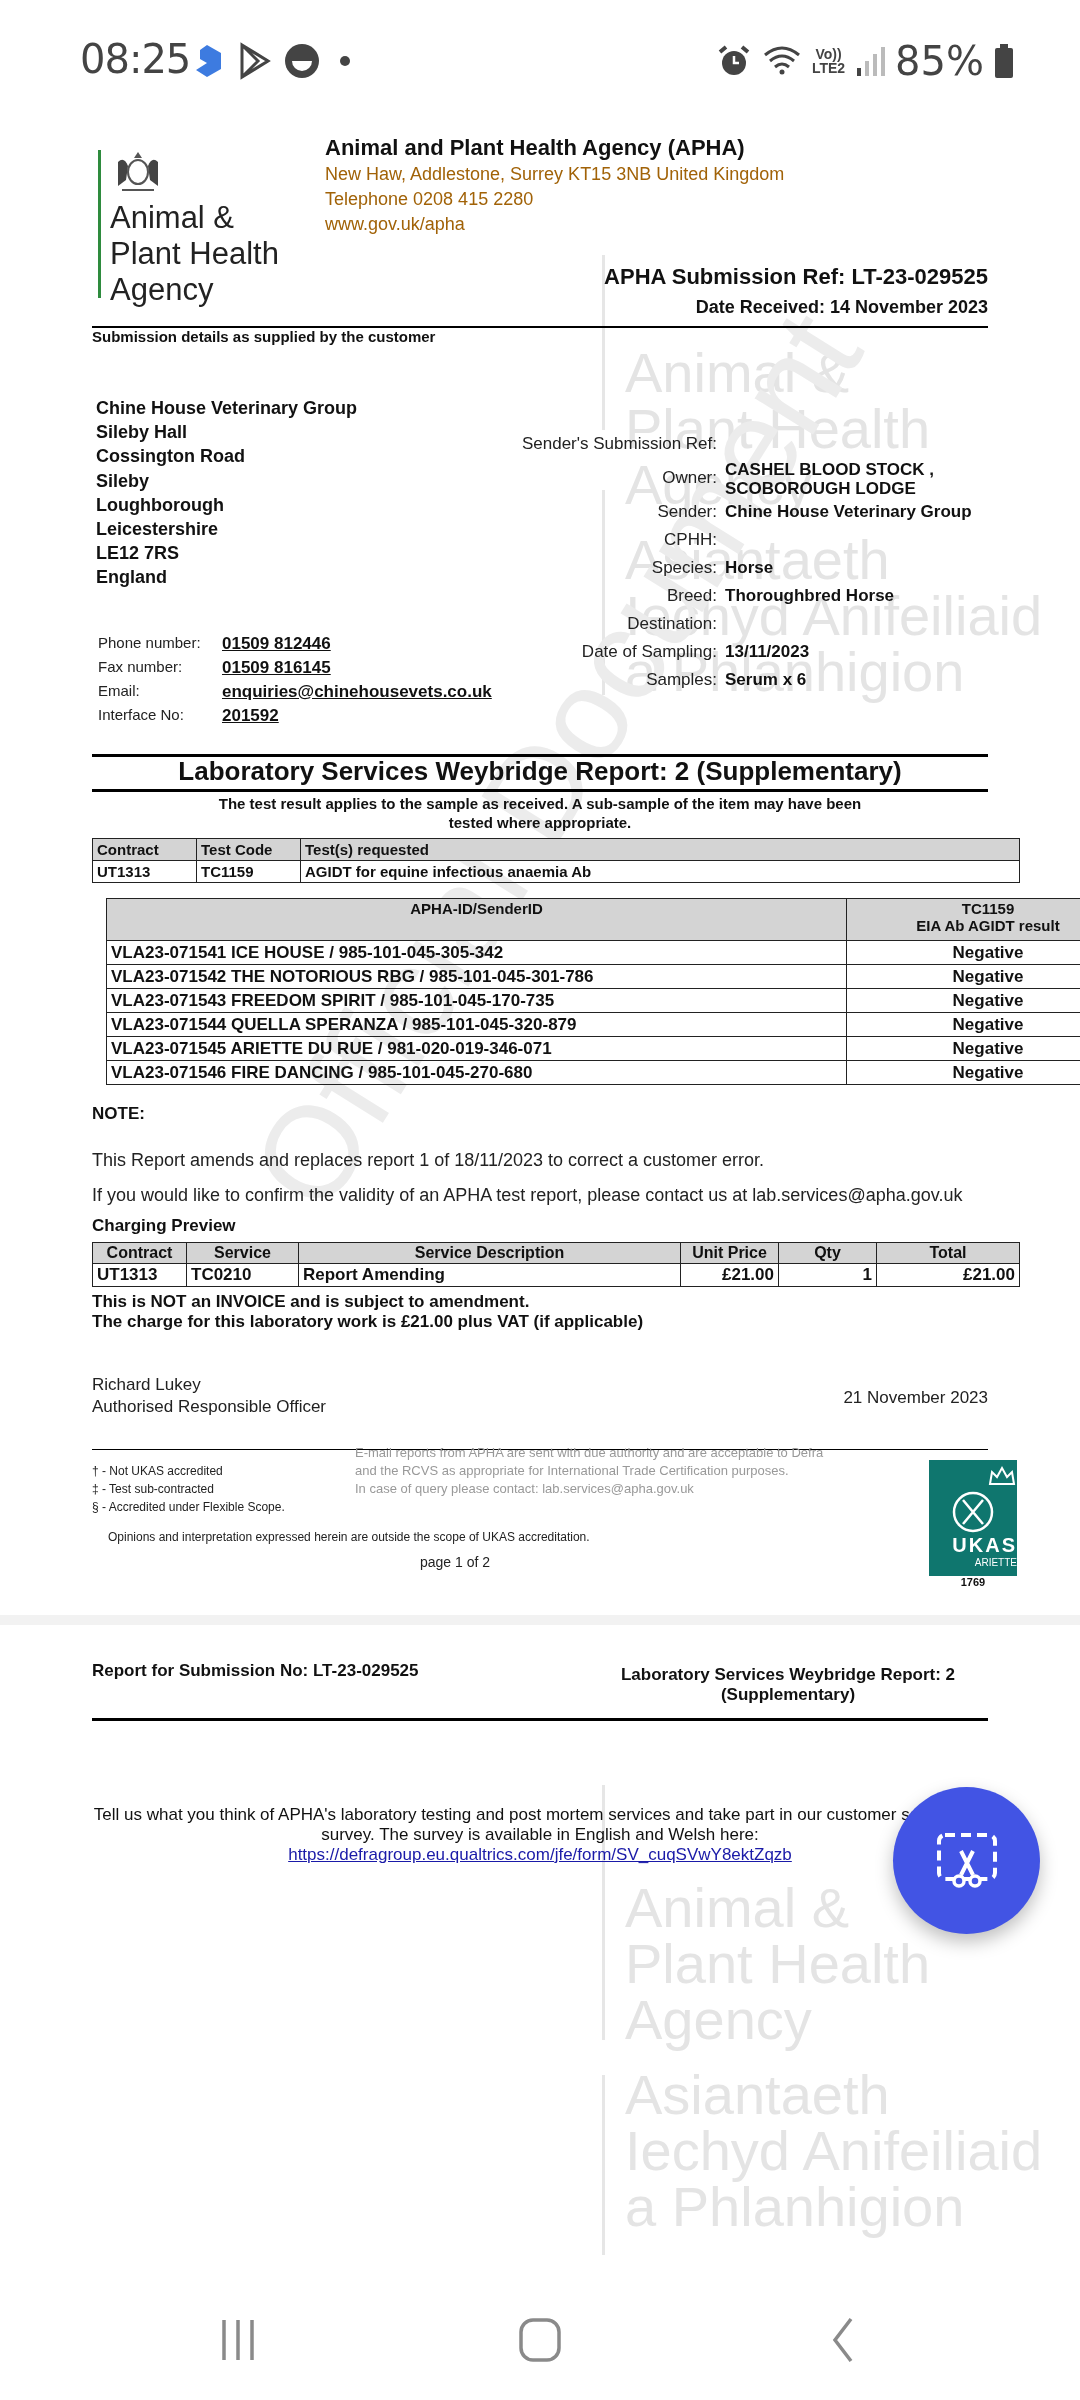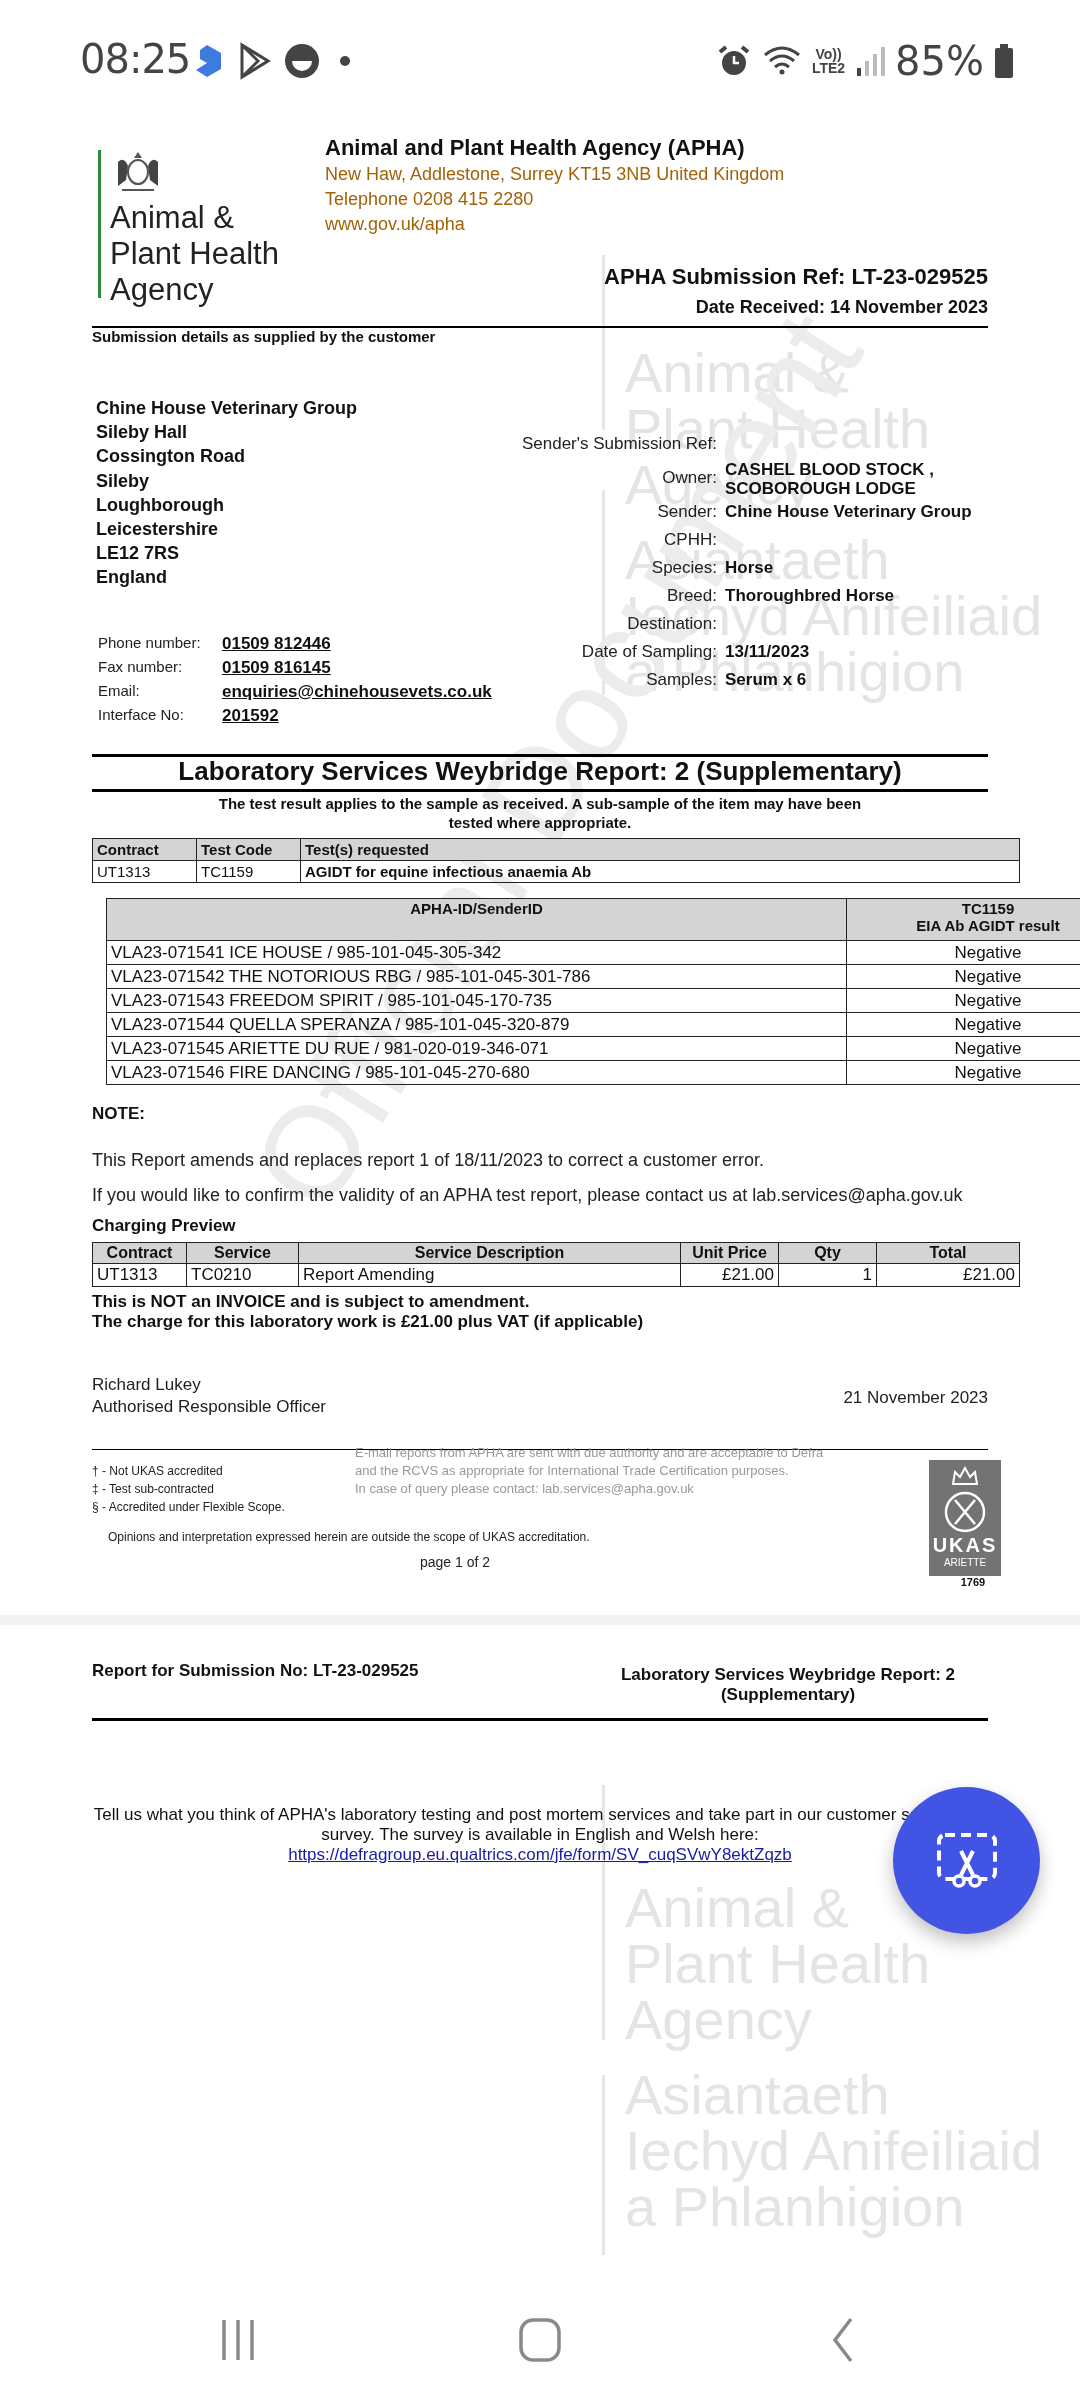--- a/index.html
+++ b/index.html
@@ -50,21 +50,21 @@
   .d-label { width: 205px; text-align: right; font-size: 17px; color: #222; padding-right: 8px; line-height: 28px; }
   .d-val { font-size: 17px; font-weight: bold; line-height: 28px; }
   .d-val.multi { line-height: 19px; padding-top: 2px; }
 
   
   .rule-thick { position: absolute; left: 92px; width: 896px; height: 3px; background: #000; }
   .report-title { position: absolute; left: 92px; top: 636px; width: 896px; text-align: center; font-size: 26px; font-weight: bold; }
   .applies { position: absolute; left: 92px; top: 674px; width: 896px; text-align: center; font-size: 15px; font-weight: bold; line-height: 19px; padding: 0 120px; }
 
   table { border-collapse: collapse; position: absolute; font-size: 16px; }
-  td, th { border: 1.5px solid #222; padding: 1px 4px; font-weight: normal; }
+  td, th { border: 1.5px solid #222; padding: 1px 4px; font-weight: bold; }
   th { background: #d4d4d4; font-weight: bold; }
   .t-tests { left: 92px; top: 718px; width: 928px; }
   .t-tests th, .t-tests td { text-align: left; height: 22px; font-size: 15px; }
   .t-results { left: 106px; top: 778px; width: 1024px; }
   .t-results th { font-size: 15px; height: 42px; vertical-align: top; text-align: center; }
   .t-results td { height: 24px; font-size: 17px; }
   .t-results td.res { text-align: center; }
 
   .note-title { position: absolute; left: 92px; top: 984px; font-size: 17px; font-weight: bold; }
   .note-p { position: absolute; left: 92px; font-size: 18px; color: #222; }
@@ -76,21 +76,21 @@
   .charge-note { position: absolute; left: 92px; top: 1172px; font-size: 17px; font-weight: bold; line-height: 20px; }
 
   .signer { position: absolute; left: 92px; top: 1254px; font-size: 17px; line-height: 22px; color: #222; }
   .sign-date { position: absolute; right: 92px; top: 1268px; font-size: 17px; color: #222; }
 
   .hr-foot { position: absolute; left: 92px; top: 1329px; width: 896px; height: 1px; background: #000; }
   .legend { position: absolute; left: 92px; top: 1342px; font-size: 12px; line-height: 18px; color: #222; }
   .email-note { position: absolute; left: 355px; top: 1324px; font-size: 13px; line-height: 18px; color: #999; width: 480px; }
   .opinions { position: absolute; left: 108px; top: 1410px; width: 896px; font-size: 12px; color: #222; padding-right: 170px; }
   .pagenum { position: absolute; left: 92px; top: 1434px; width: 896px; text-align: center; font-size: 14px; color: #222; padding-right: 170px; }
-  .ukas { position: absolute; left: 929px; top: 1340px; width: 72px; height: 116px; background: #737373; color: #fff; text-align: center; }
+  .ukas { position: absolute; left: 929px; top: 1340px; width: 88px; height: 116px; background: #0f766e; color: #fff; text-align: right; }
   .ukas-num { position: absolute; left: 929px; top: 1456px; width: 88px; text-align: center; font-size: 11px; font-weight: bold; }
 
   
   .p2-left { position: absolute; left: 92px; top: 36px; font-size: 17px; font-weight: bold; }
   .p2-right { position: absolute; left: 598px; top: 40px; width: 380px; text-align: center; font-size: 17px; font-weight: bold; line-height: 20px; }
   .p2-rule { position: absolute; left: 92px; top: 93px; width: 896px; height: 3px; background: #000; }
   .survey { position: absolute; left: 92px; top: 180px; width: 896px; text-align: center; font-size: 17px; line-height: 20px; color: #111; }
   .survey a { color: #1a1aa8; text-decoration: underline; }
 
   

